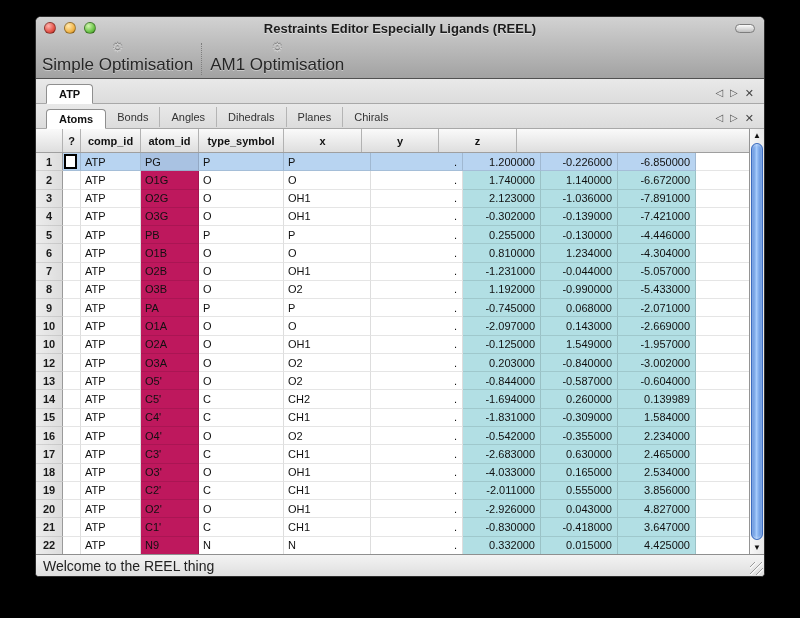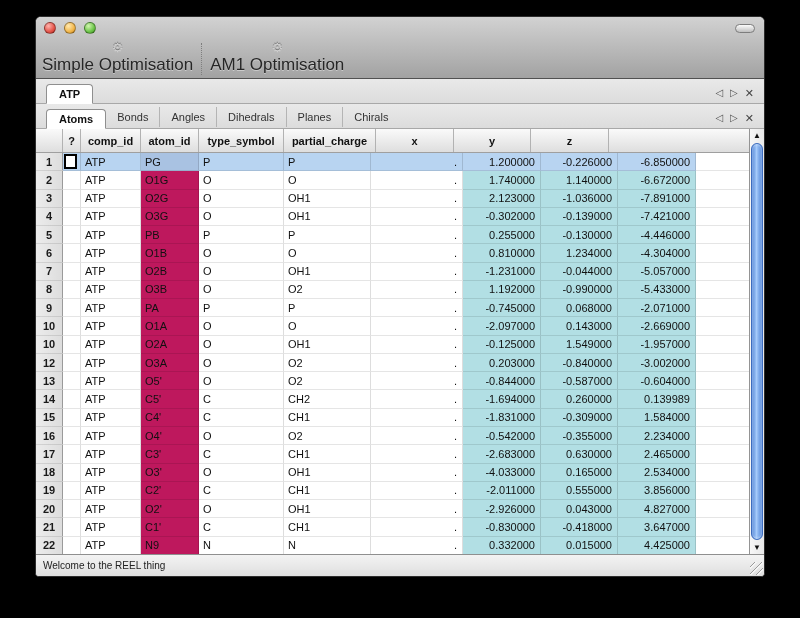--- a/index.html
+++ b/index.html
@@ -88,36 +88,37 @@
   .sbtn { position:absolute; left:0; right:0; height:13px; display:flex; align-items:center;
           justify-content:center; font-size:8px; color:#111; }
   .sbtn.up { top:0; } .sbtn.down { bottom:0; }
   .thumb { position:absolute; left:1px; right:1px; top:14px; bottom:14px; border-radius:7px;
            background:linear-gradient(90deg,#4a80d6,#a5cafa 45%,#4a80d6); border:1px solid #3c6cbe;
            box-shadow:inset 0 0 3px rgba(255,255,255,.7); }
 
   
   .statusbar { height:22px; flex:0 0 auto; background:linear-gradient(#f3f3f3,#dfdfdf);
                border-top:1px solid #8f8f8f; display:flex; align-items:center; position:relative; }
-  .status-text { font-size:10px; color:#222; padding-left:7px; }
+  .status-text { font-size:14px; color:#222; padding-left:7px; }
   .grip { position:absolute; right:1px; bottom:1px; width:13px; height:13px;
           background:repeating-linear-gradient(135deg, transparent 0 3px, #9a9a9a 3px 4px, #f5f5f5 4px 5px); }
 </style>
 </head>
 <body>
 
 <div class="window">
 
   <div class="chrome">
     <div class="titlebar">
       <div class="lights">
         <span class="light red"></span>
         <span class="light yellow"></span>
         <span class="light green"></span>
       </div>
+      <div class="wtitle">Restraints Editor Especially Ligands (REEL)</div>
       <div class="pill"></div>
     </div>
     <div class="toolbar">
       <div class="tbitem">
         <span class="gear">⚙</span>
         <span class="tblabel">Simple Optimisation</span>
       </div>
       <div class="tbsep"></div>
       <div class="tbitem">
         <span class="gear">⚙</span>
@@ -152,21 +153,20 @@
   </div>
 
   <div class="table-area">
     <div class="grid">
       <div class="thead">
         <div class="th c-num"></div>
         <div class="th c-q">?</div>
         <div class="th c-comp">comp_id</div>
         <div class="th c-atom">atom_id</div>
         <div class="th c-sym">type_symbol</div>
-        <div class="th c-charge">partial_charge</div>
         <div class="th c-x">x</div>
         <div class="th c-y">y</div>
         <div class="th c-z">z</div>
         <div class="th c-fill"></div>
       </div>
       <div class="tbody">
           <div class="trow selected">
     <div class="td c-num">1</div>
     <div class="td c-q">
               <span class="checkbox"></span>

